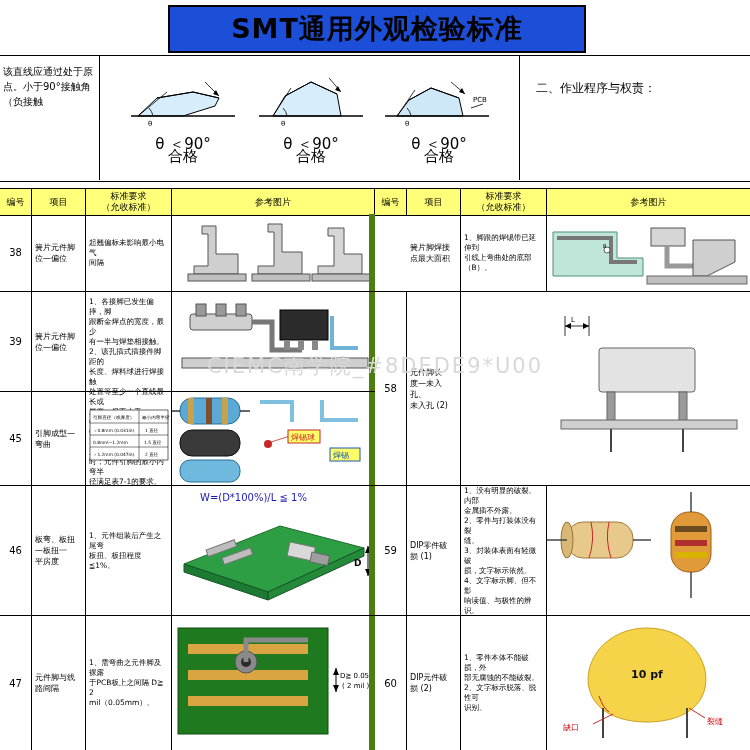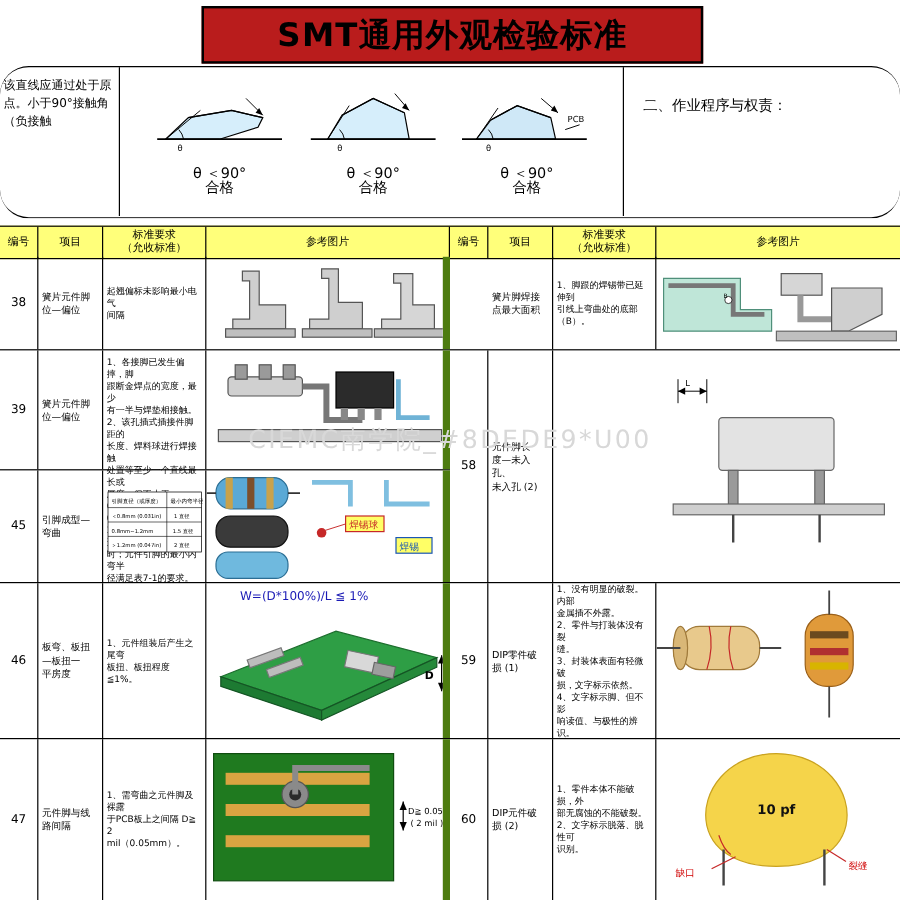--- a/index.html
+++ b/index.html
@@ -2,34 +2,34 @@
 <html><head>
 <meta charset="utf-8">
 <style>
   html,body{margin:0;padding:0;background:#fff;}
   body{width:750px;height:750px;overflow:hidden;font-family:"DejaVu Sans","Liberation Sans",sans-serif;}
   .page{position:relative;width:750px;height:750px;background:#ffffff;}
 
   
   .title-band{position:absolute;left:0;top:0;width:750px;height:55px;background:#fff;}
   .title-box{position:absolute;left:168px;top:5px;width:414px;height:44px;border:2px solid #000;
-             display:flex;align-items:center;justify-content:center;background:#b91c1c;}
+             display:flex;align-items:center;justify-content:center;background:#1d4ed8;}
   .title-box span{font-size:27px;font-weight:bold;letter-spacing:1px;color:#000;
              font-family:"DejaVu Sans","Liberation Sans",sans-serif;}
 
   
-  .upper{position:absolute;left:0;top:55px;width:750px;height:125px;border-top:1px solid #000;border-bottom:1px solid #000;border-radius:24px;}
+  .upper{position:absolute;left:0;top:55px;width:750px;height:125px;border-top:1px solid #000;border-bottom:1px solid #000;}
   .upper-left{position:absolute;left:0;top:0;width:100px;height:124px;border-right:1px solid #000;
               font-size:10px;line-height:15px;padding:8px 3px 0 3px;box-sizing:border-box;color:#000;}
   .upper-mid{position:absolute;left:101px;top:0;width:418px;height:124px;border-right:1px solid #000;}
   .upper-right{position:absolute;left:520px;top:0;width:230px;height:124px;}
   .upper-right .txt{position:absolute;left:16px;top:24px;font-size:12px;color:#000;}
 
   .fig-ang{position:absolute;top:12px;width:120px;height:100px;}
-  .fig-ang .cap{position:absolute;left:0;top:70px;width:120px;text-align:center;font-size:12px;line-height:12px;color:#000;}
+  .fig-ang .cap{position:absolute;left:0;top:70px;width:120px;text-align:center;font-size:15px;line-height:12px;color:#000;}
   .fig-ang svg{position:absolute;left:0;top:0;}
 
   
   .tbl{position:absolute;left:0;top:188px;width:750px;height:562px;}
   .col{position:absolute;top:0;width:375px;height:562px;}
   .col.left{left:0;}
   .col.right{left:375px;}
   .hdr{position:absolute;left:0;top:0;width:375px;height:26px;background:#ffff7a;border-top:1px solid #000;border-bottom:1px solid #000;}
   .hdr .cell{position:absolute;top:0;height:26px;display:flex;align-items:center;justify-content:center;
              font-size:9px;line-height:11px;text-align:center;color:#000;border-right:1px solid #000;box-sizing:border-box;}

